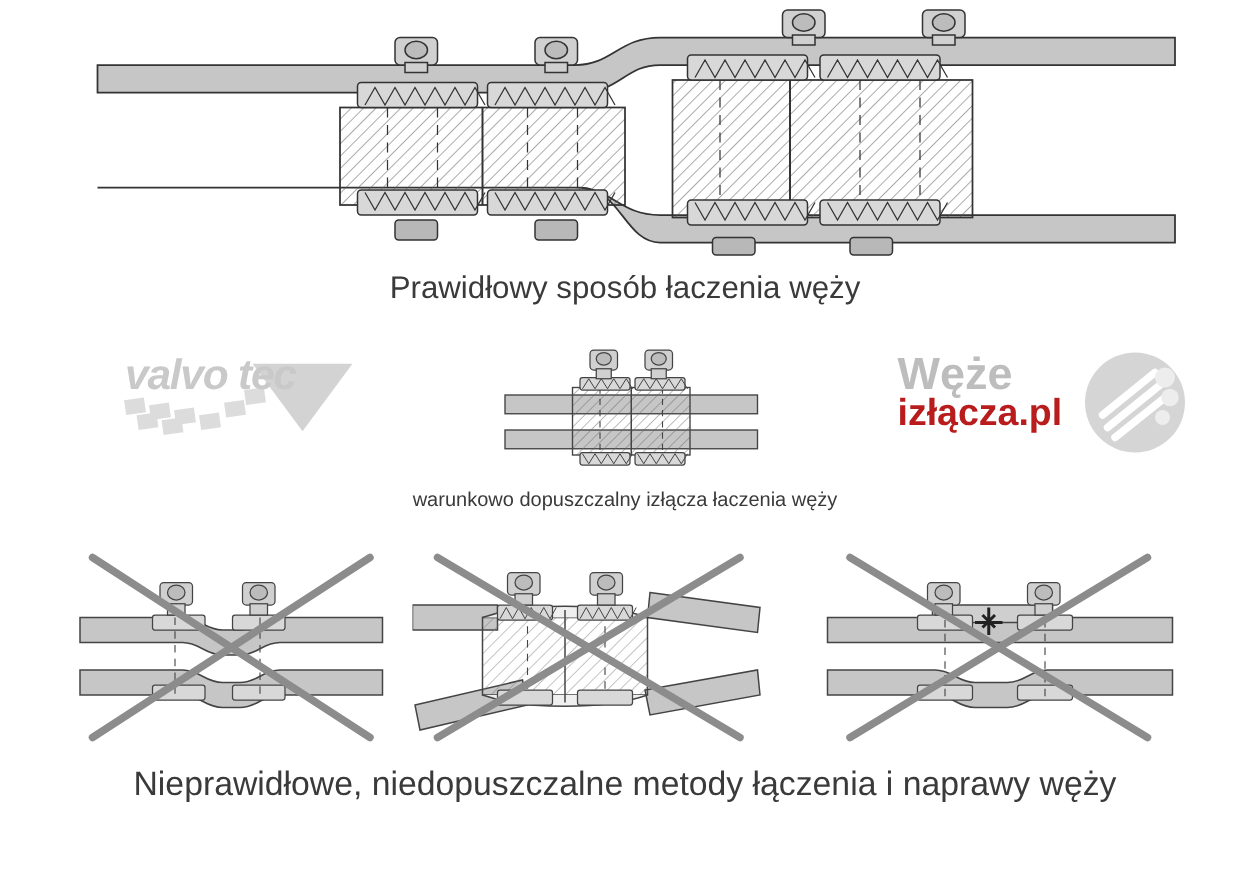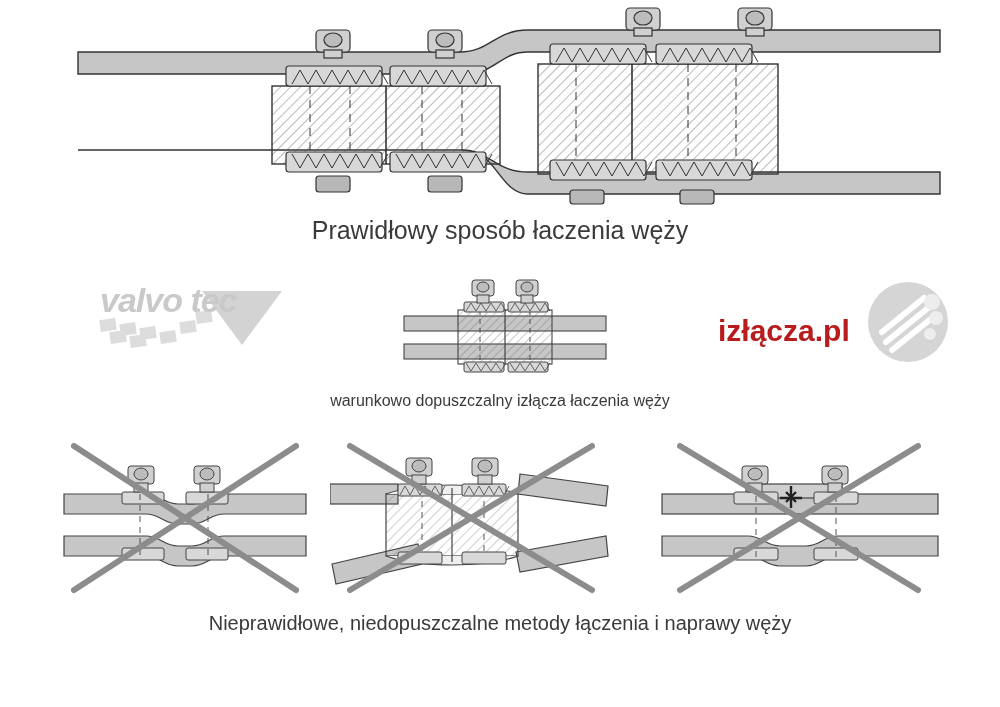--- a/index.html
+++ b/index.html
@@ -29,21 +29,21 @@
   #caption-correct {
     top: 216px;
     font-size: 25px;
   }
   #caption-conditional {
     top: 392px;
     font-size: 16px;
   }
   #caption-incorrect {
     top: 612px;
-    font-size: 20px;
+    font-size: 27px;
   }
   .logo-left {
     position: absolute;
     left: 92px;
     top: 275px;
     width: 210px;
     height: 76px;
   }
   .logo-right {
     position: absolute;
@@ -234,20 +234,21 @@
         <rect x="18" y="56" width="16" height="12" transform="rotate(-8 26 62)"></rect>
         <rect x="38" y="60" width="16" height="12" transform="rotate(-8 46 66)"></rect>
         <rect x="88" y="46" width="16" height="12" transform="rotate(-8 96 52)"></rect>
         <rect x="104" y="36" width="16" height="12" transform="rotate(-8 112 42)"></rect>
       </g>
     </svg>
     <div class="valvo-text">valvo tec</div>
   </div>
 
   <div class="logo-right">
+    <div class="logo-text-1">Węże</div>
     <div class="logo-text-2">izłącza.pl</div>
     <svg style="position:absolute; left:148px; top:2px;" width="84" height="84" viewBox="0 0 84 84">
       <circle cx="42" cy="42" r="40" fill="#d5d5d5"></circle>
       <g stroke="#ffffff" stroke-width="6" stroke-linecap="round">
         <line x1="16" y1="52" x2="58" y2="18"></line>
         <line x1="20" y1="62" x2="62" y2="28"></line>
         <line x1="26" y1="70" x2="66" y2="38"></line>
       </g>
       <circle cx="66" cy="22" r="8" fill="#ededed"></circle>
       <circle cx="70" cy="38" r="7" fill="#ededed"></circle>

